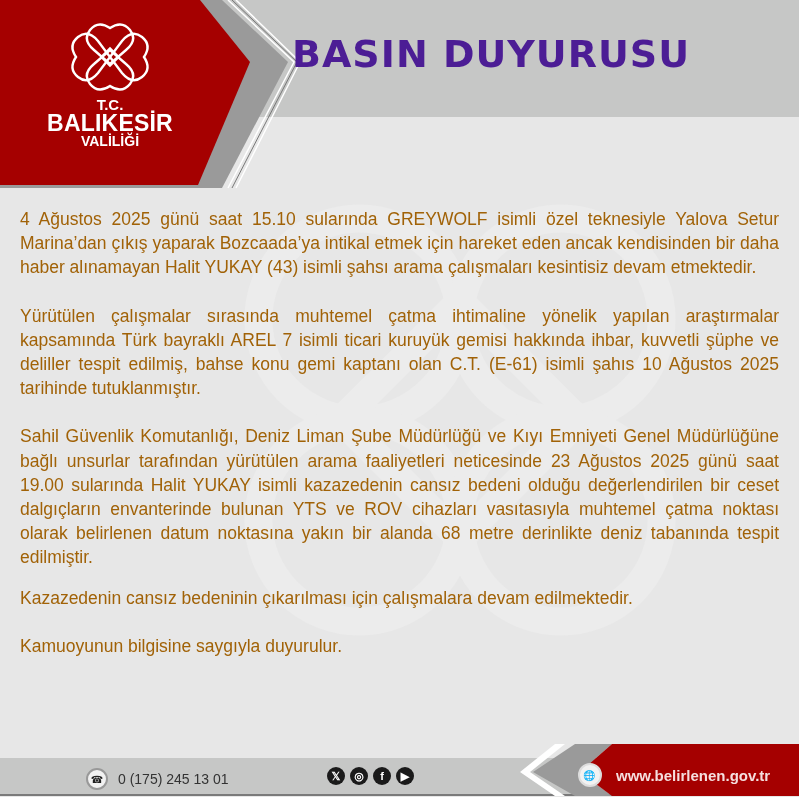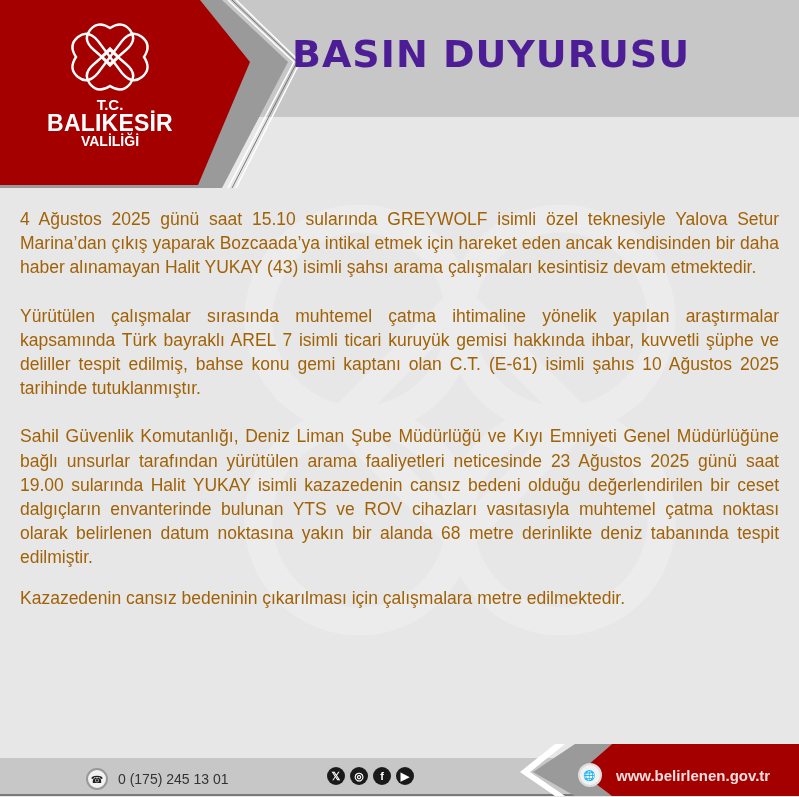--- a/index.html
+++ b/index.html
@@ -65,21 +65,22 @@
     <div class="name">BALIKESİR</div>
     <div class="sub">VALİLİĞİ</div>
   </div>
 
   <div class="title">BASIN DUYURUSU</div>
 
   <div class="body-text">
     <p>4 Ağustos 2025 günü saat 15.10 sularında GREYWOLF isimli özel teknesiyle Yalova Setur Marina’dan çıkış yaparak Bozcaada’ya intikal etmek için hareket eden ancak kendisinden bir daha haber alınamayan Halit YUKAY (43) isimli şahsı arama çalışmaları kesintisiz devam etmektedir.</p>
     <p>Yürütülen çalışmalar sırasında muhtemel çatma ihtimaline yönelik yapılan araştırmalar kapsamında Türk bayraklı AREL 7 isimli ticari kuruyük gemisi hakkında ihbar, kuvvetli şüphe ve deliller tespit edilmiş, bahse konu gemi kaptanı olan C.T. (E-61) isimli şahıs 10 Ağustos 2025 tarihinde tutuklanmıştır.</p>
     <p class="tight">Sahil Güvenlik Komutanlığı, Deniz Liman Şube Müdürlüğü ve Kıyı Emniyeti Genel Müdürlüğüne bağlı unsurlar tarafından yürütülen arama faaliyetleri neticesinde 23 Ağustos 2025 günü saat 19.00 sularında Halit YUKAY isimli kazazedenin cansız bedeni olduğu değerlendirilen bir ceset dalgıçların envanterinde bulunan YTS ve ROV cihazları vasıtasıyla muhtemel çatma noktası olarak belirlenen datum noktasına yakın bir alanda 68 metre derinlikte deniz tabanında tespit edilmiştir.</p>
-    <p>Kazazedenin cansız bedeninin çıkarılması için çalışmalara metre edilmektedir.</p>
+    <p>Kazazedenin cansız bedeninin çıkarılması için çalışmalara devam edilmektedir.</p>
+    <p>Kamuoyunun bilgisine saygıyla duyurulur.</p>
   </div>
 
   <div class="footer"></div>
   <svg class="footer-red" viewBox="0 0 799 52">
     <polygon points="565,0 555,0 520,28 555,52 565,52 530,28" fill="#fff"></polygon>
     <polygon points="575,0 533,28 575,52 612,52 580,28 612,0" fill="#9a9a9a"></polygon>
     <polygon points="612,0 799,0 799,52 612,52 580,28" fill="#a50000"></polygon>
   </svg>
 
   <div class="phone">

